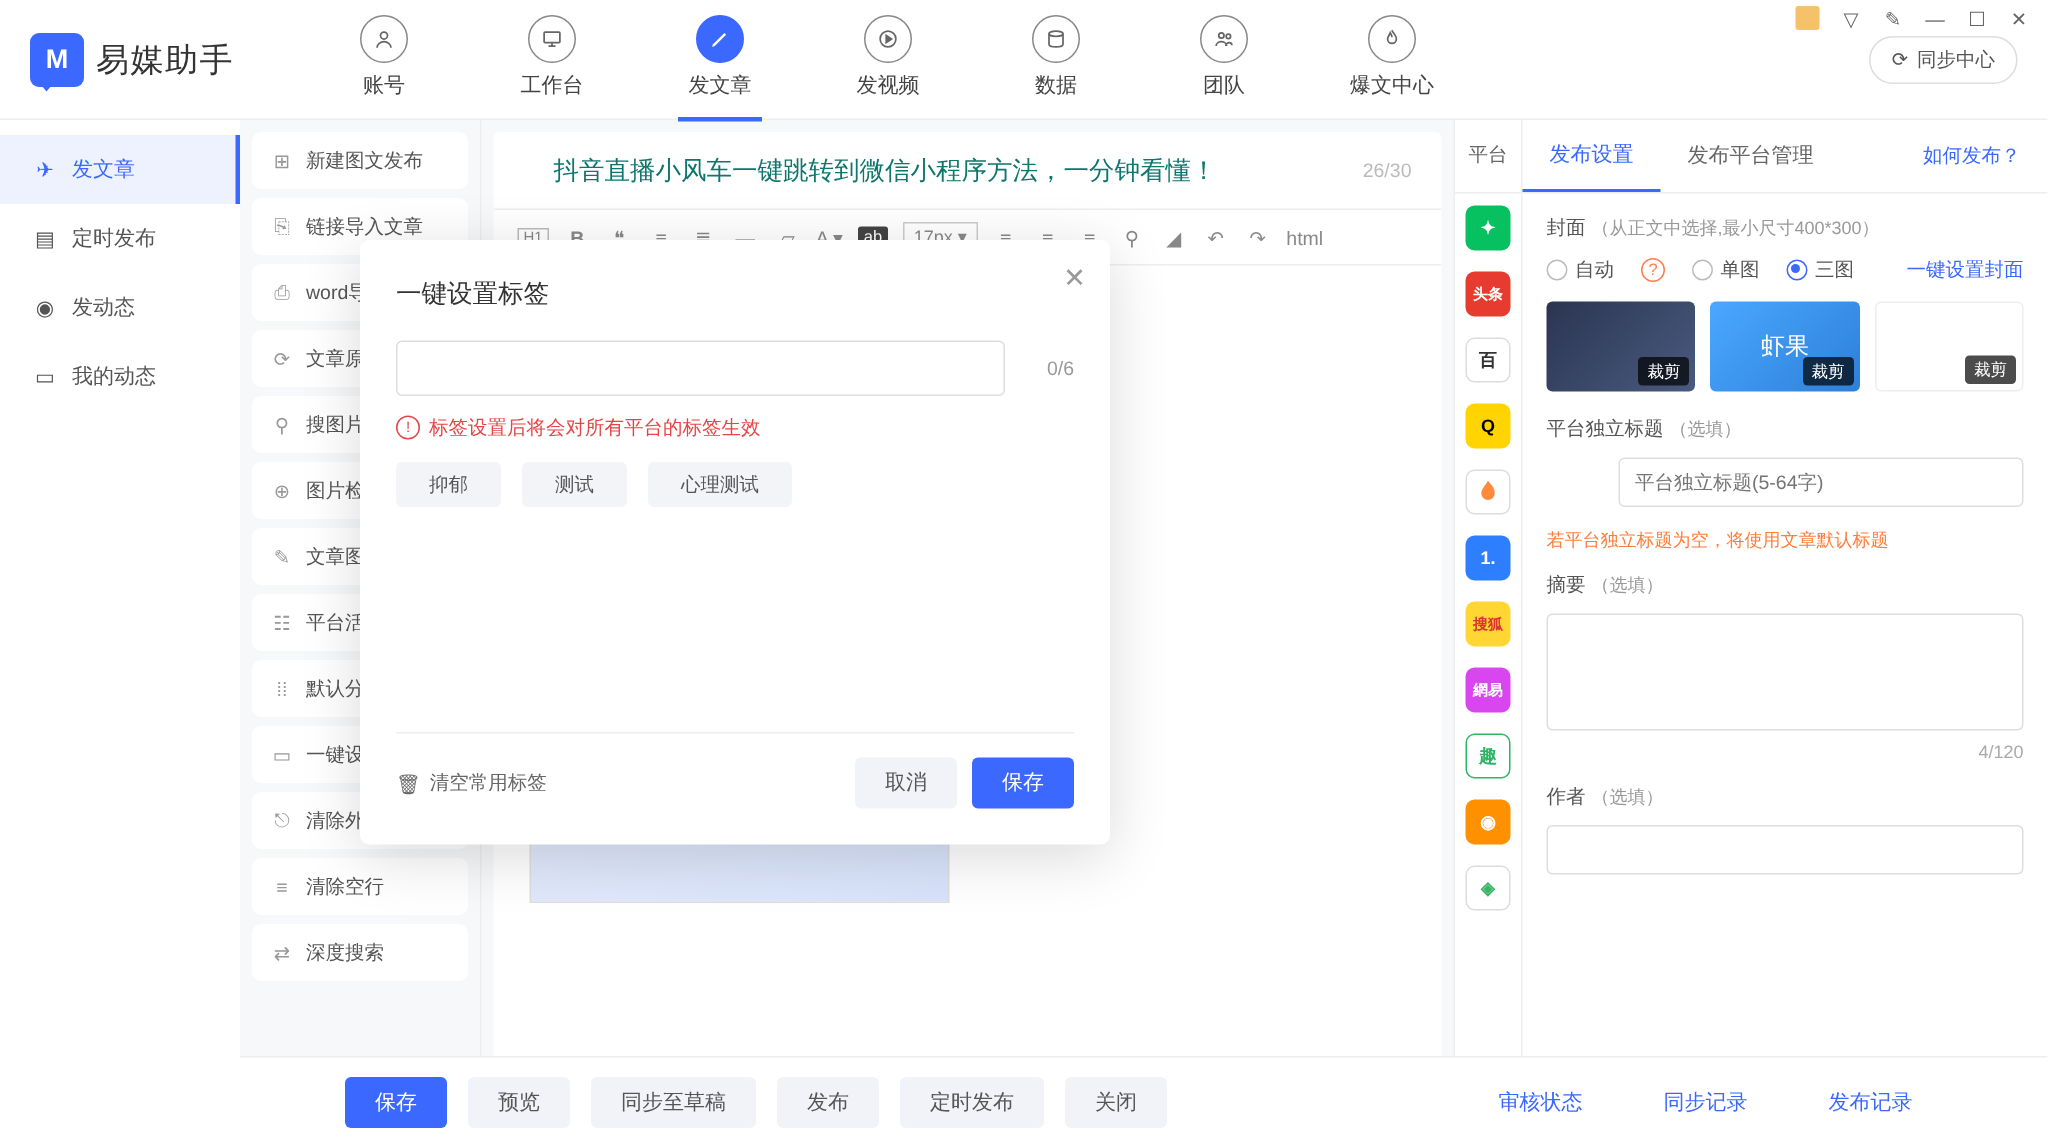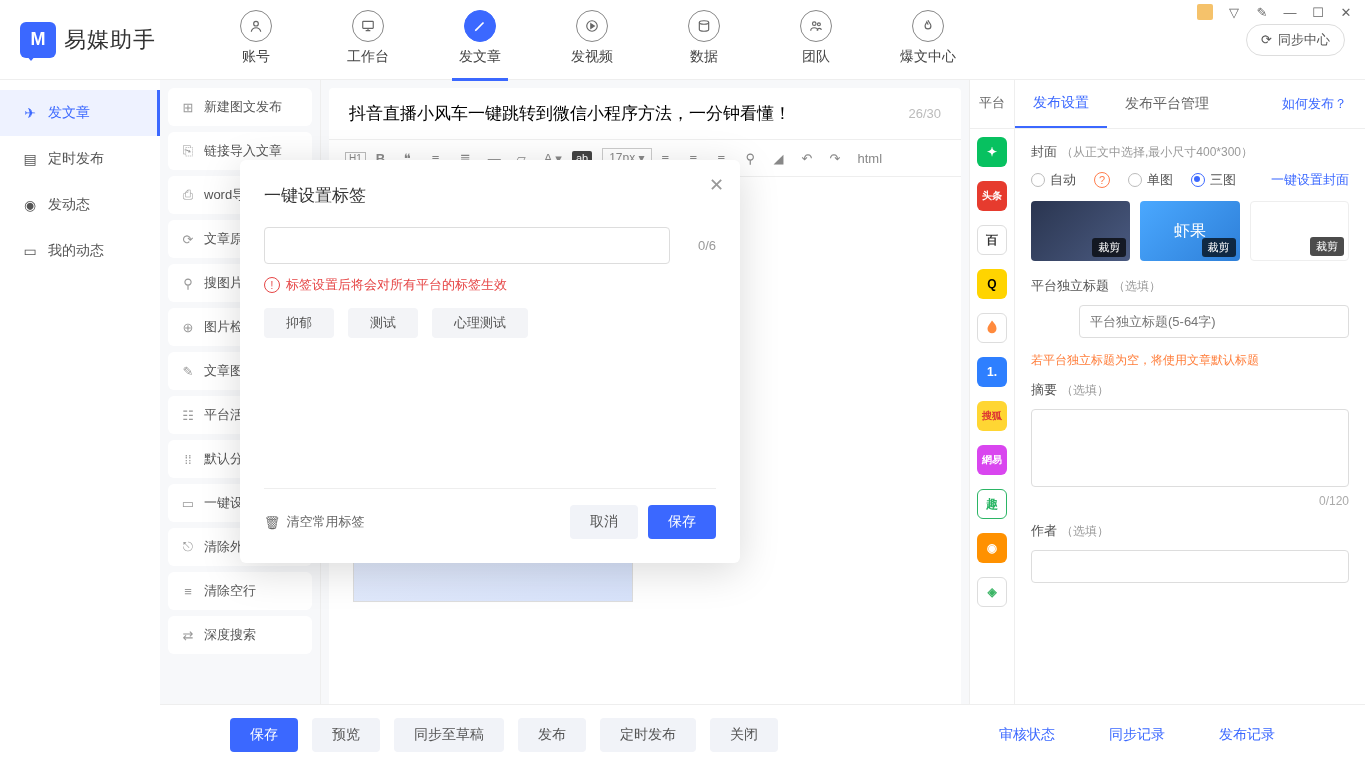--- a/index.html
+++ b/index.html
@@ -31,24 +31,24 @@
 .leftnav-item.active { background: #eef2ff; color: #3b68ff; border-right: 3px solid #3b68ff; }
 .leftnav-item .licon { width: 16px; text-align: center; }
 
 .toolcol { width: 160px; background: #f7f8fa; padding: 8px; }
 .tool-item { background: #fff; border-radius: 6px; margin-bottom: 6px; padding: 10px 12px; display: flex; align-items: center; gap: 8px; cursor: pointer; font-size: 13px; color: #555; }
 .tool-item .ticon { color: #999; width: 16px; text-align: center; }
 
 .editor { flex: 1; display: flex; flex-direction: column; background: #f7f8fa; border-left: 1px solid #eee; border-right: 1px solid #eee; }
 .editor-inner { background: #fff; margin: 8px; border-radius: 4px; flex: 1; display: flex; flex-direction: column; overflow: hidden; }
 .title-row { display: flex; align-items: center; padding: 14px 20px; border-bottom: 1px solid #eee; }
-.title-text { flex: 1; font-size: 17px; color: #000000; }
+.title-text { flex: 1; font-size: 17px; color: #0f766e; margin-left: 20px; }
 .title-count { color: #bbb; font-size: 13px; }
 .toolbar { display: flex; align-items: center; gap: 10px; padding: 8px 16px; border-bottom: 1px solid #eee; color: #888; }
-.toolbar .tb { cursor: pointer; min-width: 18px; text-align: left; }
+.toolbar .tb { cursor: pointer; min-width: 18px; text-align: center; }
 .toolbar .sel { border: 1px solid #ccc; padding: 2px 6px; font-size: 12px; background: #fff; }
 .toolbar .hl { background: #444; color: #fff; padding: 1px 4px; border-radius: 2px; font-size: 11px; }
 .content { padding: 20px 24px; flex: 1; overflow: auto; position: relative; }
 .content p { margin-bottom: 12px; font-size: 15px; color: #333; line-height: 1.8; }
 .content .imgph { width: 280px; height: 300px; background: linear-gradient(135deg,#e8eefc,#d8e3fb); border: 1px solid #ddd; position: relative; }
 .content .imgph .badge { position: absolute; top: 8px; left: 8px; background: #3b68ff; color: #fff; padding: 3px 8px; border-radius: 3px; font-size: 12px; }
 .editor-footer { text-align: center; padding: 10px; color: #999; font-size: 13px; background: #fff; margin: 0 8px; }
 
 .rightcol { width: 395px; display: flex; flex-direction: column; }
 .right-top { display: flex; border-bottom: 1px solid #eee; }
@@ -356,21 +356,21 @@
           <div class="thumb t3">
               <div class="crop">裁剪</div>
             </div>
         </div>
         <div class="label-row"><span>平台独立标题</span><span class="sub">（选填）</span></div>
         <div class="input-row">
             <div class="wrap"><input placeholder="平台独立标题(5-64字)" style=""></div>
           </div>
         <div class="warn">若平台独立标题为空，将使用文章默认标题</div>
         <div class="label-row"><span>摘要</span><span class="sub">（选填）</span></div>
-        <div class="input-row"><textarea rows="4" style=""></textarea><div class="cnt2">0/120</div></div>
+        <div class="input-row"><textarea rows="4" style=""></textarea><div class="cnt2">4/120</div></div>
         <div class="label-row"><span>作者</span><span class="sub">（选填）</span></div>
         <div class="input-row"><input style=""></div>
       </div>
     </div>
   </div>
 </div>
 
 <div class="bottombar">
   <button class="btn primary">保存</button>
   <button class="btn ghost">预览</button>

